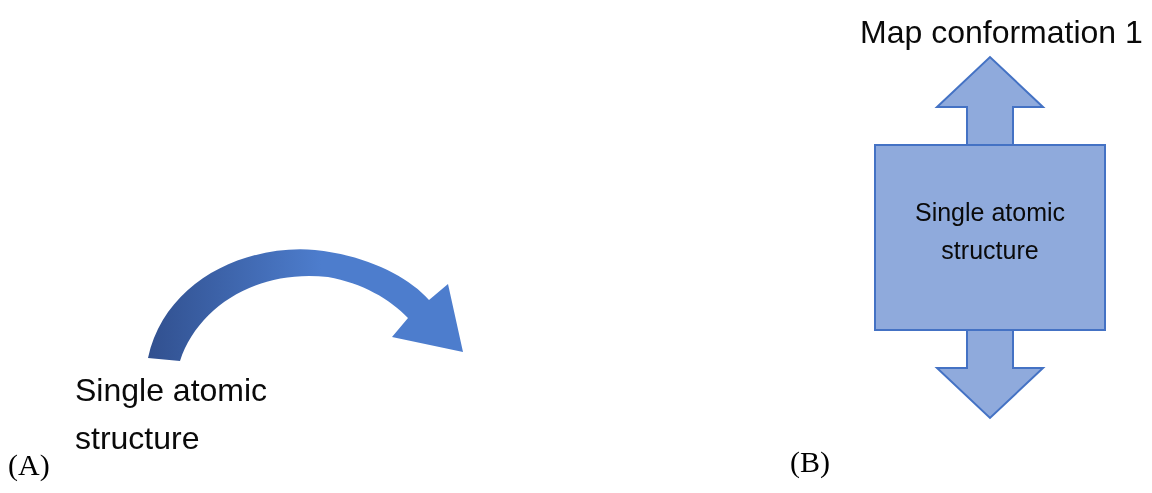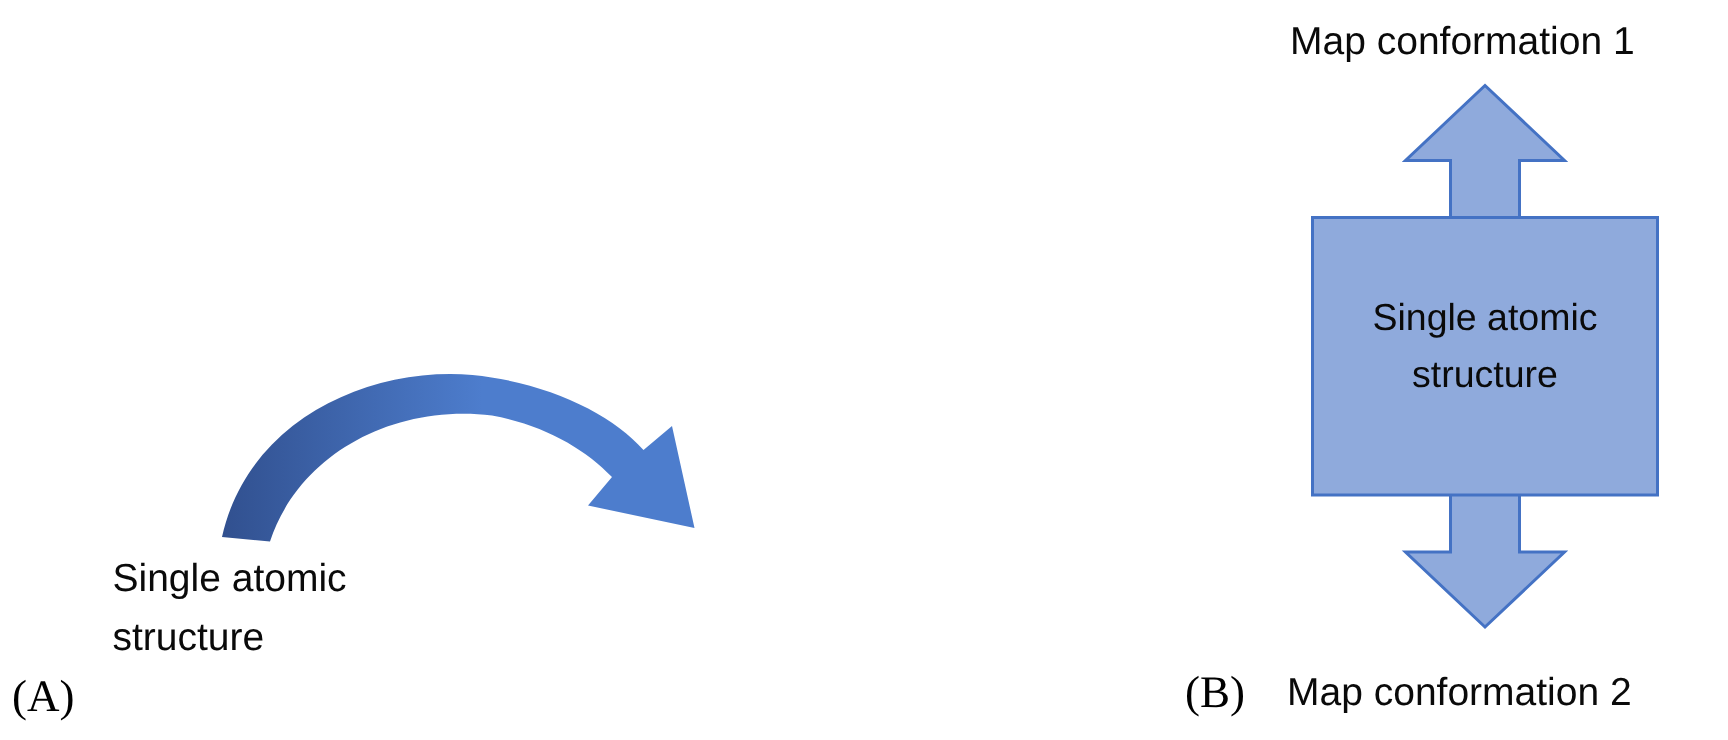--- a/index.html
+++ b/index.html
@@ -16,21 +16,21 @@
   .canvas {
     position: relative;
     width: 1152px;
     height: 493px;
     background: #ffffff;
     overflow: hidden;
   }
   .label-sans {
     position: absolute;
     color: #0a0a0a;
-    font-size: 26px;
+    font-size: 32px;
     line-height: 1.5;
     white-space: nowrap;
   }
   .label-wrap {
     white-space: normal;
   }
   .panel-letter {
     position: absolute;
     font-family: "Liberation Serif", serif;
     font-size: 30px;
@@ -121,17 +121,16 @@
 
     <polygon points="97,102 97,57 67,57 120,7 173,57 143,57 143,102"></polygon>
 
     <polygon points="97,273 97,318 67,318 120,368 173,318 143,318 143,273"></polygon>
 
     <rect x="5" y="95" width="230" height="185"></rect>
   </svg>
 
   <div class="label-sans label-wrap b-center">Single atomic structure</div>
 
-  <div class="label-sans b-bottom">Map conformation 2</div>
 
   <div class="panel-letter b-letter">(B)</div>
 
 </div>
 
 </body></html>

